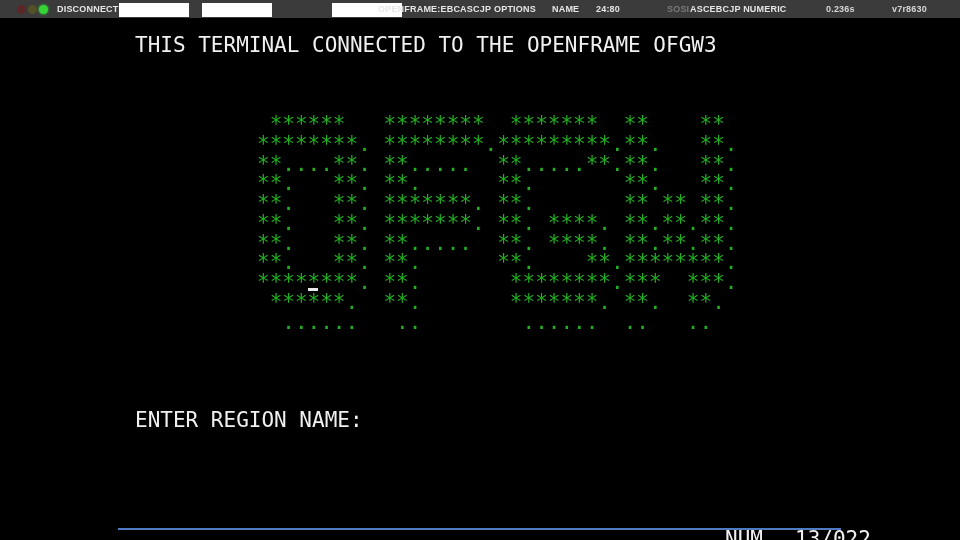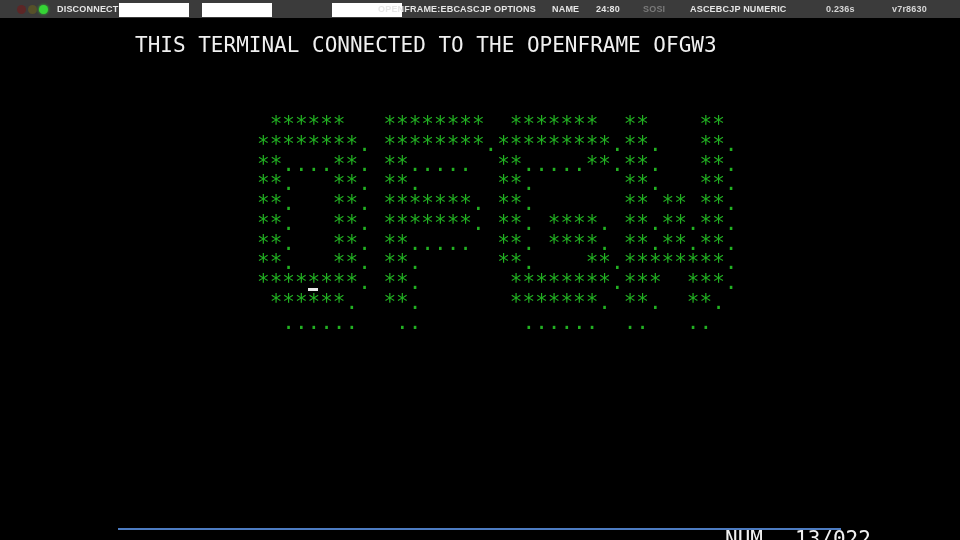--- a/index.html
+++ b/index.html
@@ -2,21 +2,21 @@
 <html><head>
 <meta charset="utf-8">
 <style>
   html,body{margin:0;padding:0;background:#000;}
   #screen{position:relative;width:960px;height:540px;background:#000;overflow:hidden;
           font-family:"Liberation Sans",sans-serif;}
   
   #toolbar{position:absolute;left:0;top:0;width:960px;height:18px;background:#3b3b3b;}
   .tb-item{position:absolute;top:0;height:18px;line-height:18px;
            font-size:9px;font-weight:700;color:#e6e6e6;letter-spacing:.2px;white-space:nowrap;}
-  .tb-dim{color:#7a7a7a;}
+  .tb-dim{color:#7a7a7a;margin-left:24px;}
   .tb-soft{color:#d6d6d6;font-weight:600;margin-left:44px;}
   .light{position:absolute;top:4.5px;width:9px;height:9px;border-radius:50%;}
   .tb-field{position:absolute;top:3px;height:12px;width:70px;background:#a9a9a9;
             border:7px solid #ffffff;box-sizing:border-box;font-family:"Liberation Sans",sans-serif;
             font-size:9px;font-weight:700;color:#141414;padding:0 3px;outline:none;}
   .tb-field::placeholder{color:#666;font-weight:700;opacity:1;}
   
   .term-text{position:absolute;margin:0;font-family:"DejaVu Sans Mono","Liberation Mono",monospace;
              font-size:21px;line-height:19.75px;color:#f0f0f0;white-space:pre;}
   #banner{color:#22b022;}
@@ -60,20 +60,21 @@
 **....**. **.....  **.....**.**.   **.
 **.   **. **.      **.       **.   **.
 **.   **. *******. **.       ** ** **.
 **.   **. *******. **. ****. **.**.**.
 **.   **. **.....  **. ****. **.**.**.
 **.   **. **.      **.    **.********.
 ********. **.       ********.***  ***.
  ******.  **.       *******. **.  **. 
   ......   ..        ......  ..   ..</pre>
 
+    <pre class="term-text" style="left:135px;top:393px;">ENTER REGION NAME:</pre>
 
     <div id="cursor" style="top: 270px;"></div>
 
     <div id="status-separator"></div>
 
     <pre class="term-text" id="status-num">NUM</pre>
     <pre class="term-text" id="status-pos">13/022</pre>
   </div>
 
 </div>

